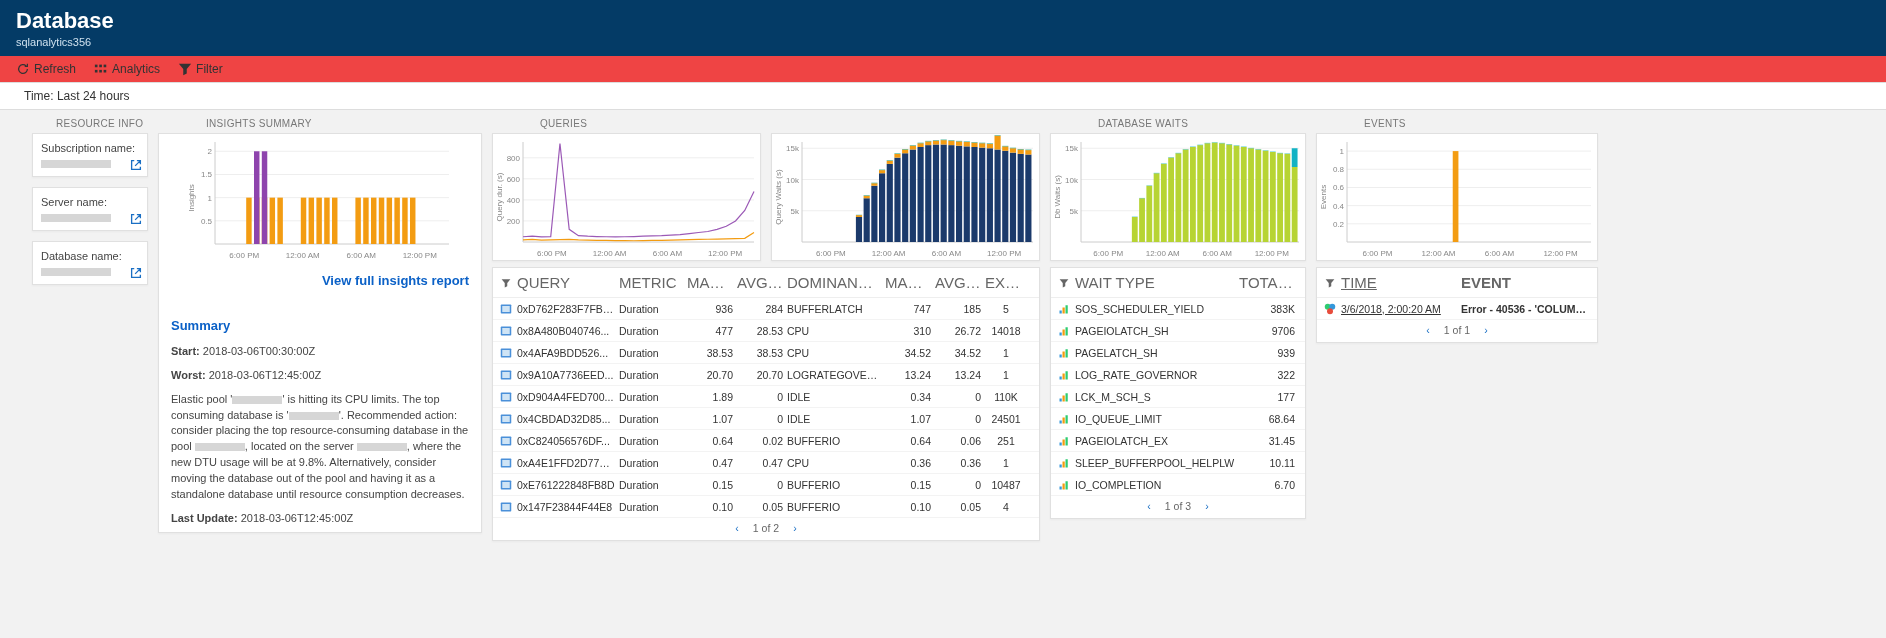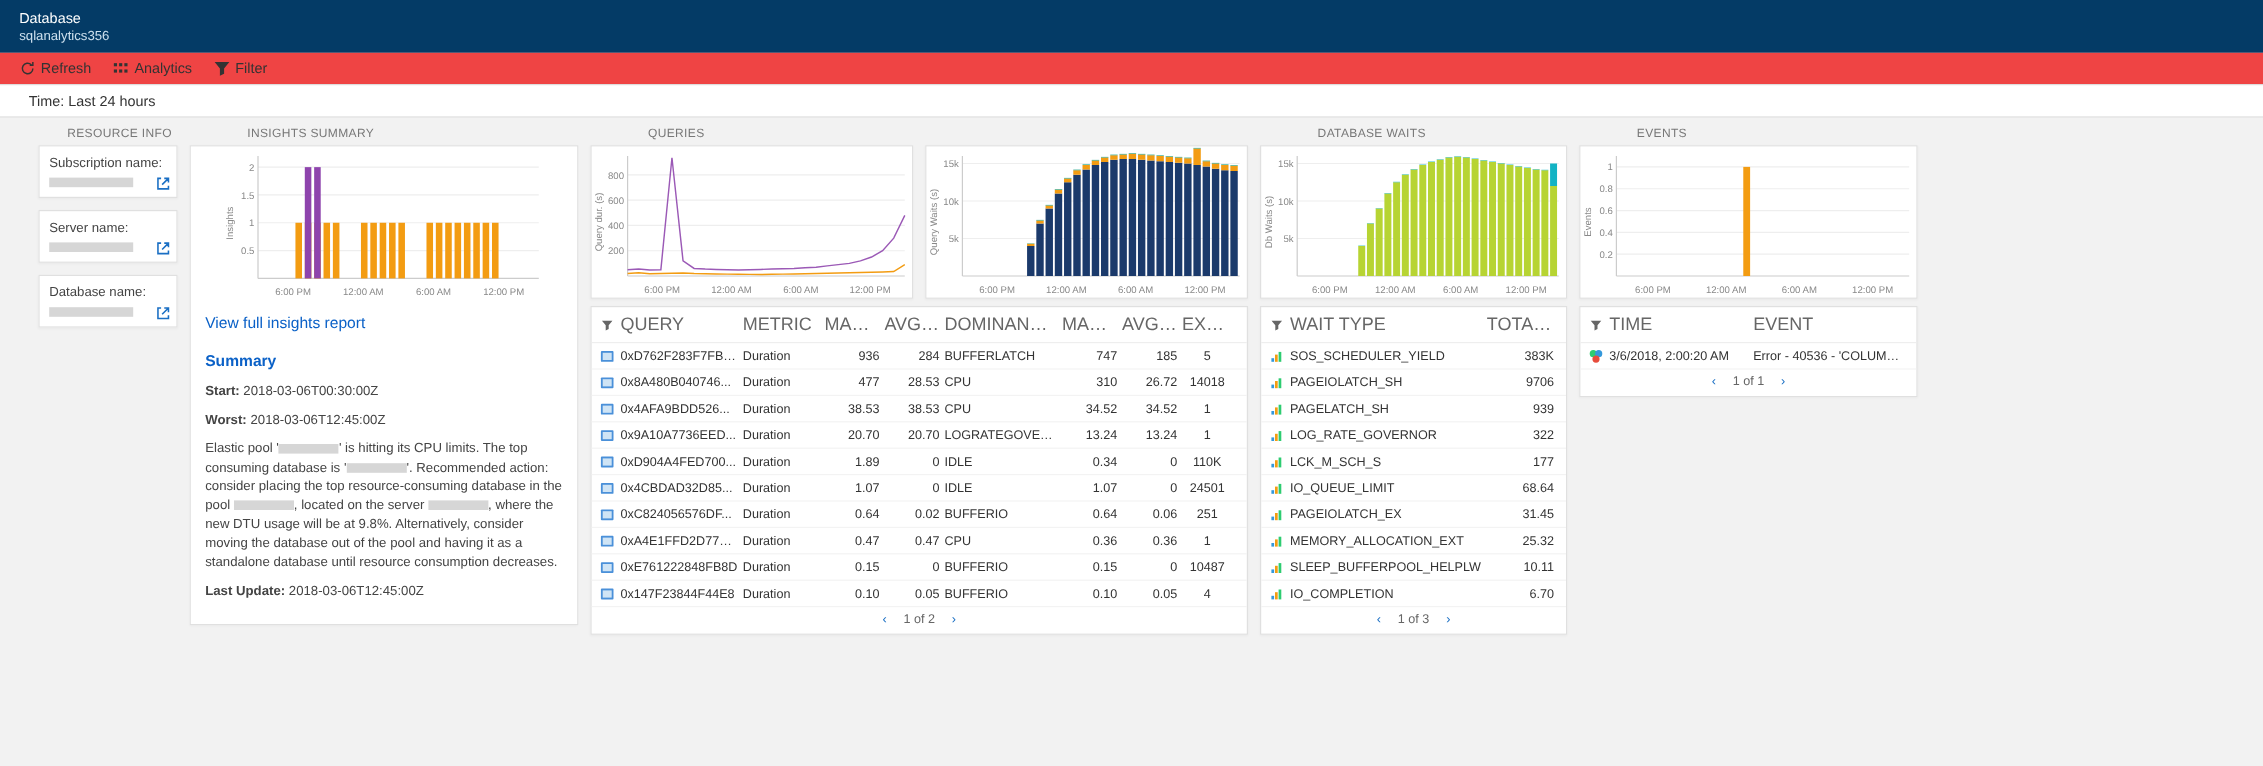--- a/index.html
+++ b/index.html
@@ -1,19 +1,19 @@
 <!DOCTYPE html>
 <html><head>
 <meta charset="utf-8">
 <style>
   * { box-sizing: border-box; margin: 0; padding: 0; }
   body { font-family: "Segoe UI", Arial, sans-serif; font-size: 12px; background: #f2f2f2; color: #333; }
 
   .header { background: #043b66; color: #fff; padding: 8px 16px; }
-  .header h1 { font-size: 12px; font-weight: 400; }
+  .header h1 { font-size: 22px; font-weight: 700; }
   .header .subtitle { font-size: 11px; color: #cde0ee; margin-top: 2px; }
 
   .toolbar { background: #ef4444; border-bottom: 1px solid #ddd; padding: 6px 16px; display: flex; gap: 18px; align-items: center; }
   .toolbar-btn { display: flex; align-items: center; gap: 4px; cursor: pointer; font-size: 12px; color: #333; }
   .toolbar-btn svg { width: 14px; height: 14px; }
 
   .timefilter { background: #fff; border-bottom: 1px solid #ddd; padding: 6px 24px; font-size: 12px; }
 
   .content { display: flex; gap: 10px; padding: 8px; align-items: flex-start; }
 
@@ -29,21 +29,21 @@
   .tile { background: #fff; border: 1px solid #e0e0e0; box-shadow: 0 1px 2px rgba(0,0,0,0.04); }
 
   .resource-tile { position: relative; padding: 8px; margin-bottom: 10px; margin-left: 24px; }
   .resource-tile .label { font-size: 11px; color: #444; }
   .resource-tile .redacted { background: #d6d6d6; height: 8px; width: 70px; margin-top: 6px; }
   .popout { position: absolute; right: 4px; bottom: 4px; width: 14px; height: 14px; color: #1a6fc4; cursor: pointer; }
 
   .insights-tile { height: 400px; display: flex; flex-direction: column; }
   .chart-area { position: relative; flex-shrink: 0; }
   .insights-body { padding: 10px 12px; overflow: hidden; font-size: 11px; line-height: 1.45; color: #444; }
-  .insights-body .link { color: #0b61c7; font-weight: 400; font-size: 13px; cursor: pointer; display: block; margin-bottom: 13px; }
+  .insights-body .link { color: #0b61c7; font-weight: 700; font-size: 13px; cursor: pointer; display: block; margin-bottom: 26px; text-align: right; }
   .insights-body h4 { color: #0b61c7; font-size: 13px; font-weight: 600; margin-bottom: 8px; }
   .insights-body p { margin-bottom: 8px; }
   .insights-body .redact { background: #d6d6d6; display: inline-block; height: 8px; width: 50px; vertical-align: middle; }
 
   .chart-tile { height: 128px; }
   .queries-charts { display: flex; gap: 10px; }
   .queries-charts .tile { flex: 1; }
 
   .table-tile { margin-top: 6px; }
   .table-head { display: flex; font-size: 15px; color: #666; border-bottom: 1px solid #eee; padding: 6px 6px; align-items: center; }
@@ -56,22 +56,22 @@
   .q-max { width: 50px; text-align: right; }
   .q-avg { width: 50px; text-align: right; }
   .q-dom { width: 98px; }
   .q-max2 { width: 50px; text-align: right; }
   .q-avg2 { width: 50px; text-align: right; }
   .q-execs { width: 46px; text-align: center; }
 
   .w-type { flex: 1; }
   .w-total { width: 60px; text-align: right; }
 
-  .e-time { width: 120px; }
-  .e-event { flex: 1; }
+  .e-time { width: 120px; text-decoration: underline; }
+  .e-event { flex: 1; font-weight: bold; }
 
   .pager { display: flex; justify-content: center; align-items: center; gap: 10px; padding: 4px 0 6px; font-size: 10.5px; color: #666; }
   .pager .arrow { color: #1a6fc4; cursor: pointer; padding: 0 4px; }
 
   svg.chart { width: 100%; height: 100%; display: block; }
   .axis-label { font-size: 8px; fill: #888; }
 
   .filter-ico { width: 14px; display:flex; align-items:center; justify-content:center; margin-right:4px; flex-shrink:0; }
 </style>
 </head>
@@ -642,31 +642,20 @@
         <span class="cell w-total">31.45</span>
           </div>
           <div class="table-row">
             <span class="ico">
               <svg width="12" height="12" viewBox="0 0 16 16">
                 <rect x="2" y="10" width="3" height="4" fill="#3498db"></rect>
                 <rect x="6" y="6" width="3" height="8" fill="#f39c12"></rect>
                 <rect x="10" y="3" width="3" height="11" fill="#2ecc71"></rect>
               </svg>
             </span>
-        <span class="cell w-type">MEMORY_ALLOCATION_EXT</span>
-        <span class="cell w-total">25.32</span>
-          </div>
-          <div class="table-row">
-            <span class="ico">
-              <svg width="12" height="12" viewBox="0 0 16 16">
-                <rect x="2" y="10" width="3" height="4" fill="#3498db"></rect>
-                <rect x="6" y="6" width="3" height="8" fill="#f39c12"></rect>
-                <rect x="10" y="3" width="3" height="11" fill="#2ecc71"></rect>
-              </svg>
-            </span>
         <span class="cell w-type">SLEEP_BUFFERPOOL_HELPLW</span>
         <span class="cell w-total">10.11</span>
           </div>
           <div class="table-row">
             <span class="ico">
               <svg width="12" height="12" viewBox="0 0 16 16">
                 <rect x="2" y="10" width="3" height="4" fill="#3498db"></rect>
                 <rect x="6" y="6" width="3" height="8" fill="#f39c12"></rect>
                 <rect x="10" y="3" width="3" height="11" fill="#2ecc71"></rect>
               </svg>

